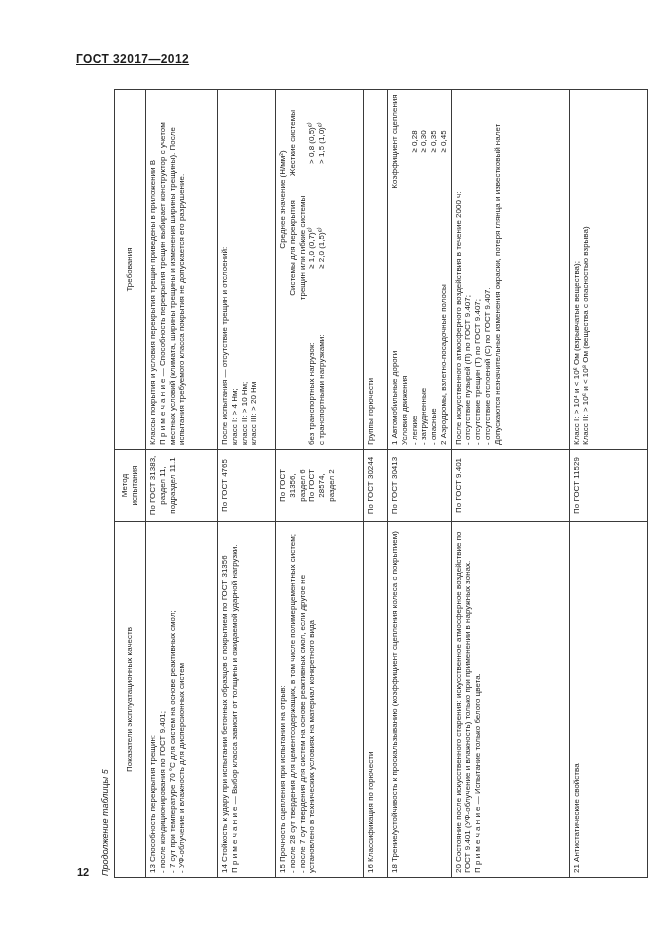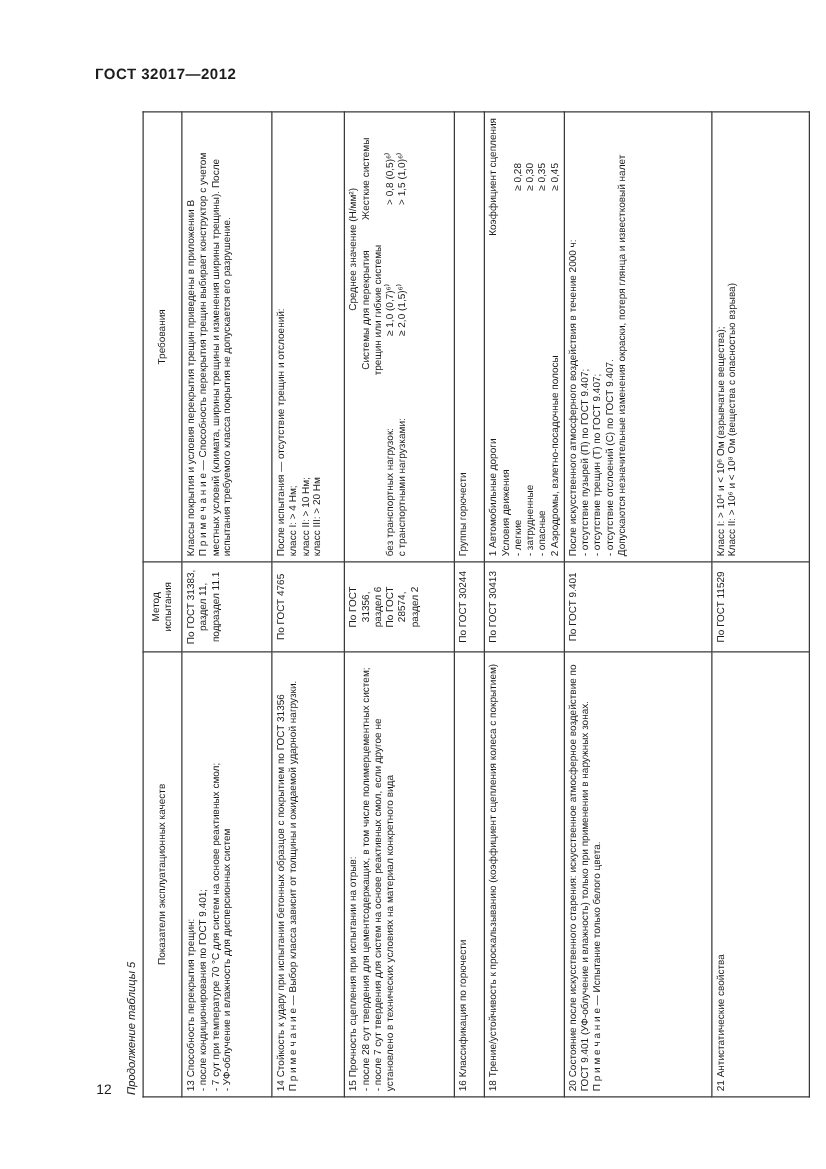--- a/index.html
+++ b/index.html
@@ -6,25 +6,26 @@
   body {
     width: 661px; height: 935px;
     background: #ffffff;
     position: relative;
     overflow: hidden;
     font-family: "Liberation Sans", sans-serif;
     color: #1c1c1c;
   }
   .doc-header {
     position: absolute; left: 76px; top: 52px;
-    font-size: 12px; font-weight: bold; letter-spacing: .4px;
+    font-size: 12px; font-weight: bold; letter-spacing: .4px; text-decoration: underline;
   }
   .page-number {
     position: absolute; left: 77px; top: 866px;
     font-size: 11px;
+    font-weight: bold;
   }
   
   .rot-wrap {
     position: absolute; left: 100px; top: 88px;
     width: 790px; height: 548px;
     transform-origin: top left;
     transform: rotate(-90deg) translateX(-790px);
   }
   .caption {
     font-style: italic; font-size: 9px; margin: 0 0 4px 2px;

